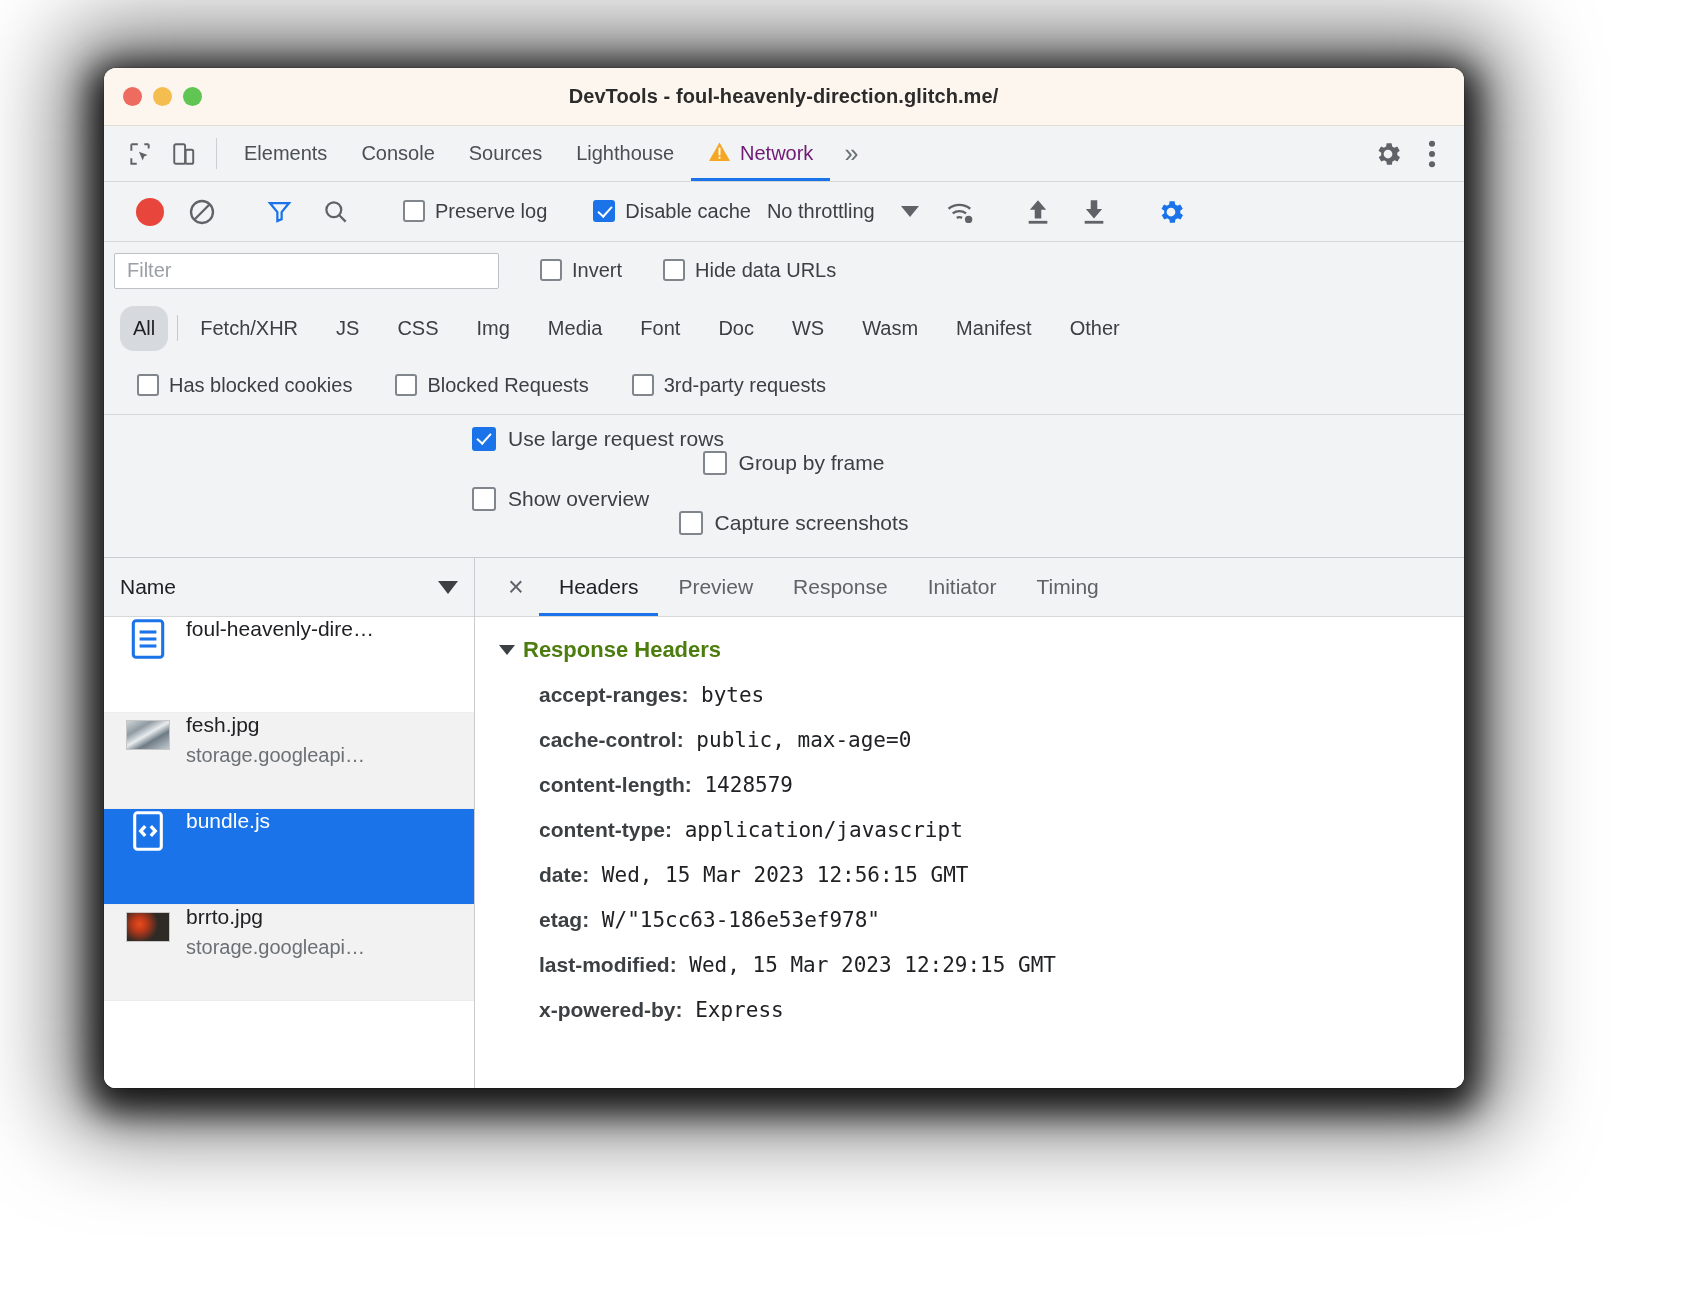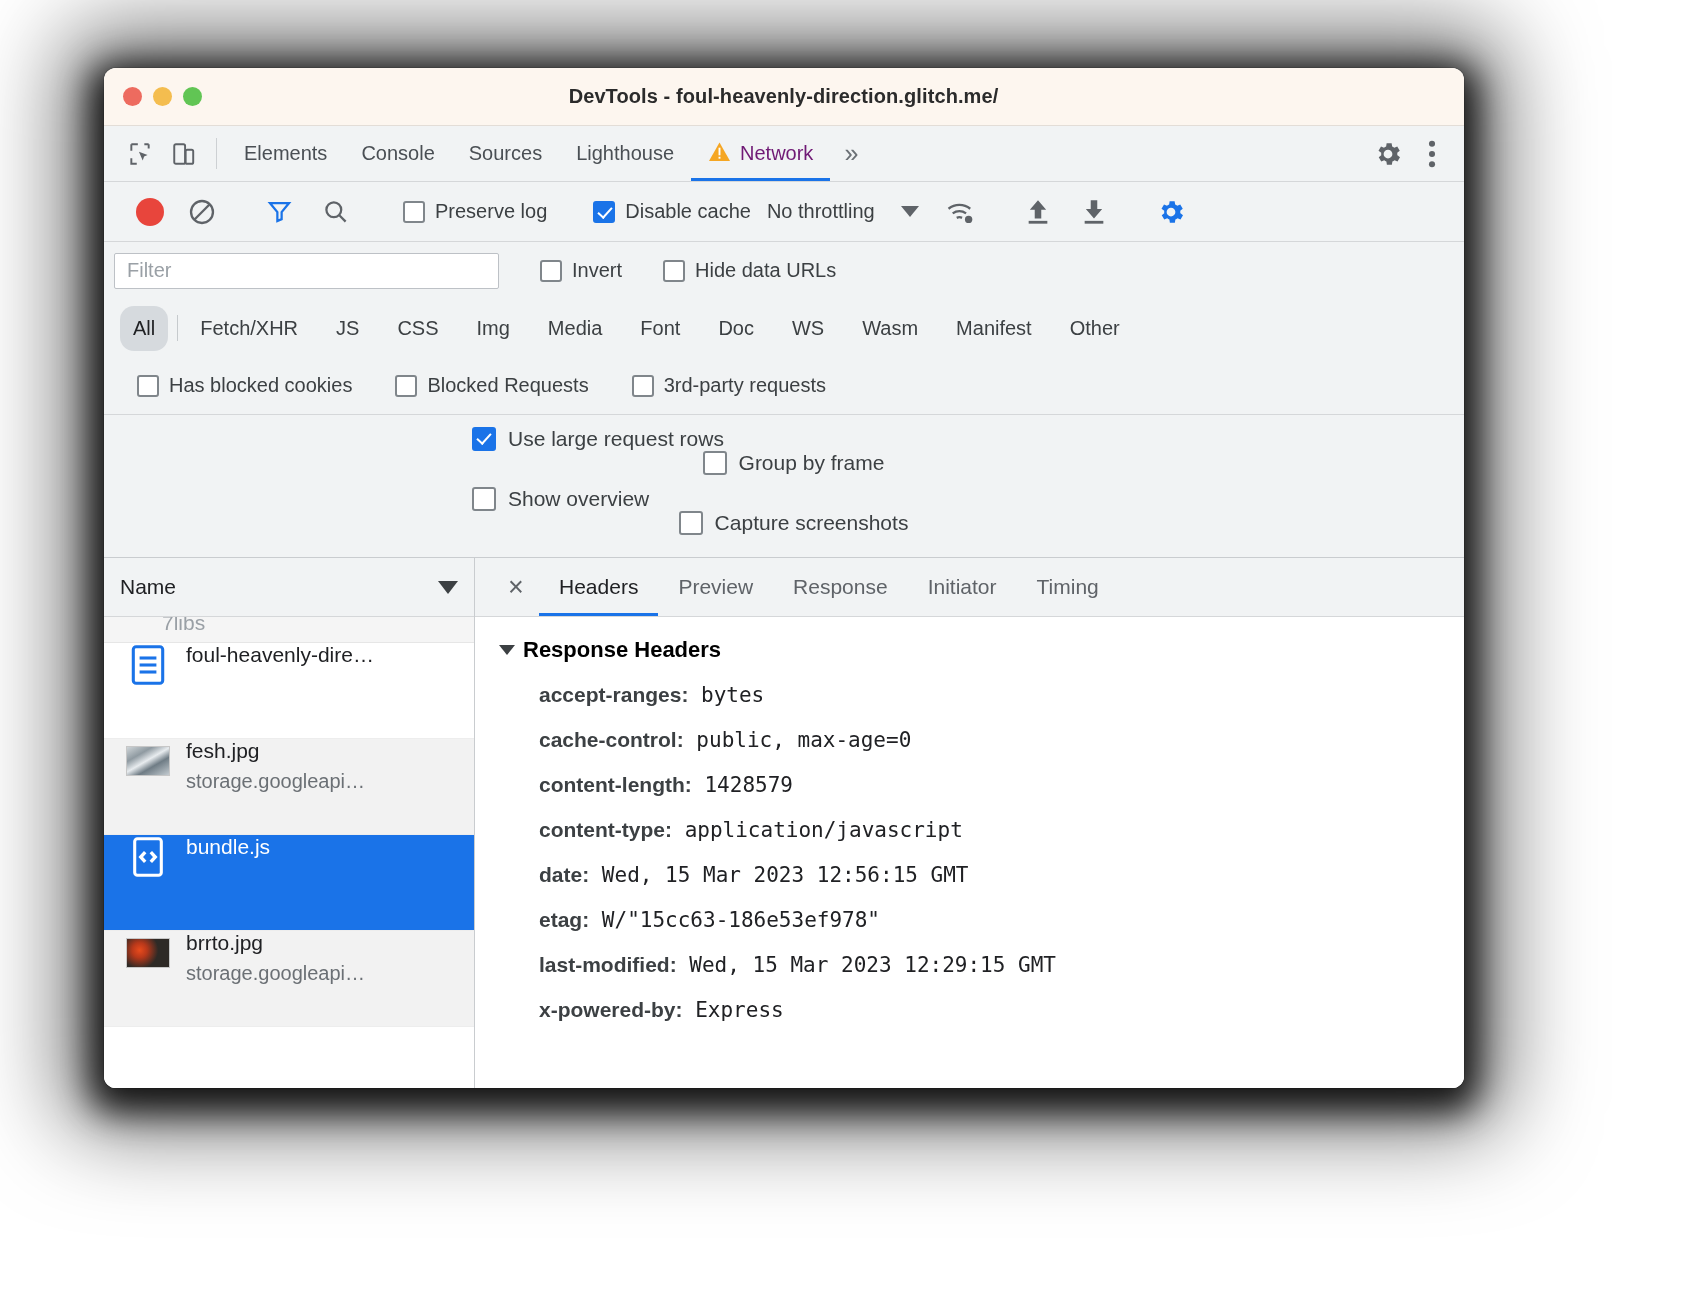--- a/index.html
+++ b/index.html
@@ -90,21 +90,21 @@
   .cbox {
     width: 22px; height: 22px; border: 2px solid #80868b; border-radius: 3px;
     background: #fff; flex: none; position: relative;
   }
   .cbox.on { background: #1a73e8; border-color: #1a73e8; }
   .cbox.on::after {
     content: ""; position: absolute; left: 6px; top: 1px;
     width: 6px; height: 12px; border: solid #fff;
     border-width: 0 2.6px 2.6px 0; transform: rotate(42deg);
   }
-  .cb-label { display: flex; align-items: flex-end; gap: 10px; white-space: nowrap; padding-left: 11px; }
+  .cb-label { display: flex; align-items: flex-start; gap: 10px; white-space: nowrap; padding-left: 11px; }
   .throttle { display: flex; align-items: center; gap: 26px; margin-left: 16px; }
   .tri-down { width: 0; height: 0; border-left: 9px solid transparent; border-right: 9px solid transparent; border-top: 11px solid #5f6368; }
 
   
   .filterrow {
     height: 57px; flex: none; background: #f1f3f4;
     display: flex; align-items: center; padding-left: 10px;
     font-size: 20px; color: #3c4043;
   }
   .filter-input {
@@ -193,21 +193,21 @@
   }
   .closex { width: 46px; display: flex; align-items: center; justify-content: center;
             font-size: 27px; color: #5f6368; font-weight: 300; }
   .rtab { display: flex; align-items: center; padding: 0 20px; font-size: 21px;
           color: #5f6368; position: relative; white-space: nowrap; }
   .rtab.active { color: #202124; }
   .rtab.active::after { content: ""; position: absolute; left: 0; right: 0; bottom: 0;
                         height: 3px; background: #1a73e8; }
   .rp-content { flex: 1 1 auto; padding: 20px 0 0 24px; overflow: hidden; }
   .hsection { display: flex; align-items: center; gap: 8px; font-size: 22px;
-              font-weight: bold; color: #000000; margin-bottom: 20px; }
+              font-weight: bold; color: #4d7c0f; margin-bottom: 20px; }
   .caret { width: 0; height: 0; border-left: 8px solid transparent;
            border-right: 8px solid transparent; border-top: 10px solid #3c4043; }
   .hrow { padding-left: 40px; margin-bottom: 21px; font-size: 21px;
           font-family: "DejaVu Sans Mono", monospace; color: #202124; white-space: nowrap; }
   .hrow .k { font-family: "Liberation Sans", sans-serif; font-weight: bold; color: #3c4043; }
   .hrow .v { color: #202124; }
 </style>
 </head>
 <body>
 
@@ -434,21 +434,20 @@
 
     <div class="body">
 
       <div class="leftpane">
         <div class="lp-header">
           <span>Name</span>
           <span class="sortarrow"></span>
         </div>
 
         <div class="lp-list">
-          <div class="partial-row">7libs</div>
 
           <div class="req">
             <span class="ico">
               <svg width="38" height="42" viewBox="0 0 26 30" fill="none" stroke="#1a73e8" stroke-width="2.2">
                 <rect x="2.5" y="2" width="21" height="26" rx="2"></rect>
                 <line x1="7" y1="10" x2="19" y2="10"></line>
                   <line x1="7" y1="15" x2="19" y2="15"></line>
                   <line x1="7" y1="20" x2="19" y2="20"></line>
               </svg>
             </span>

